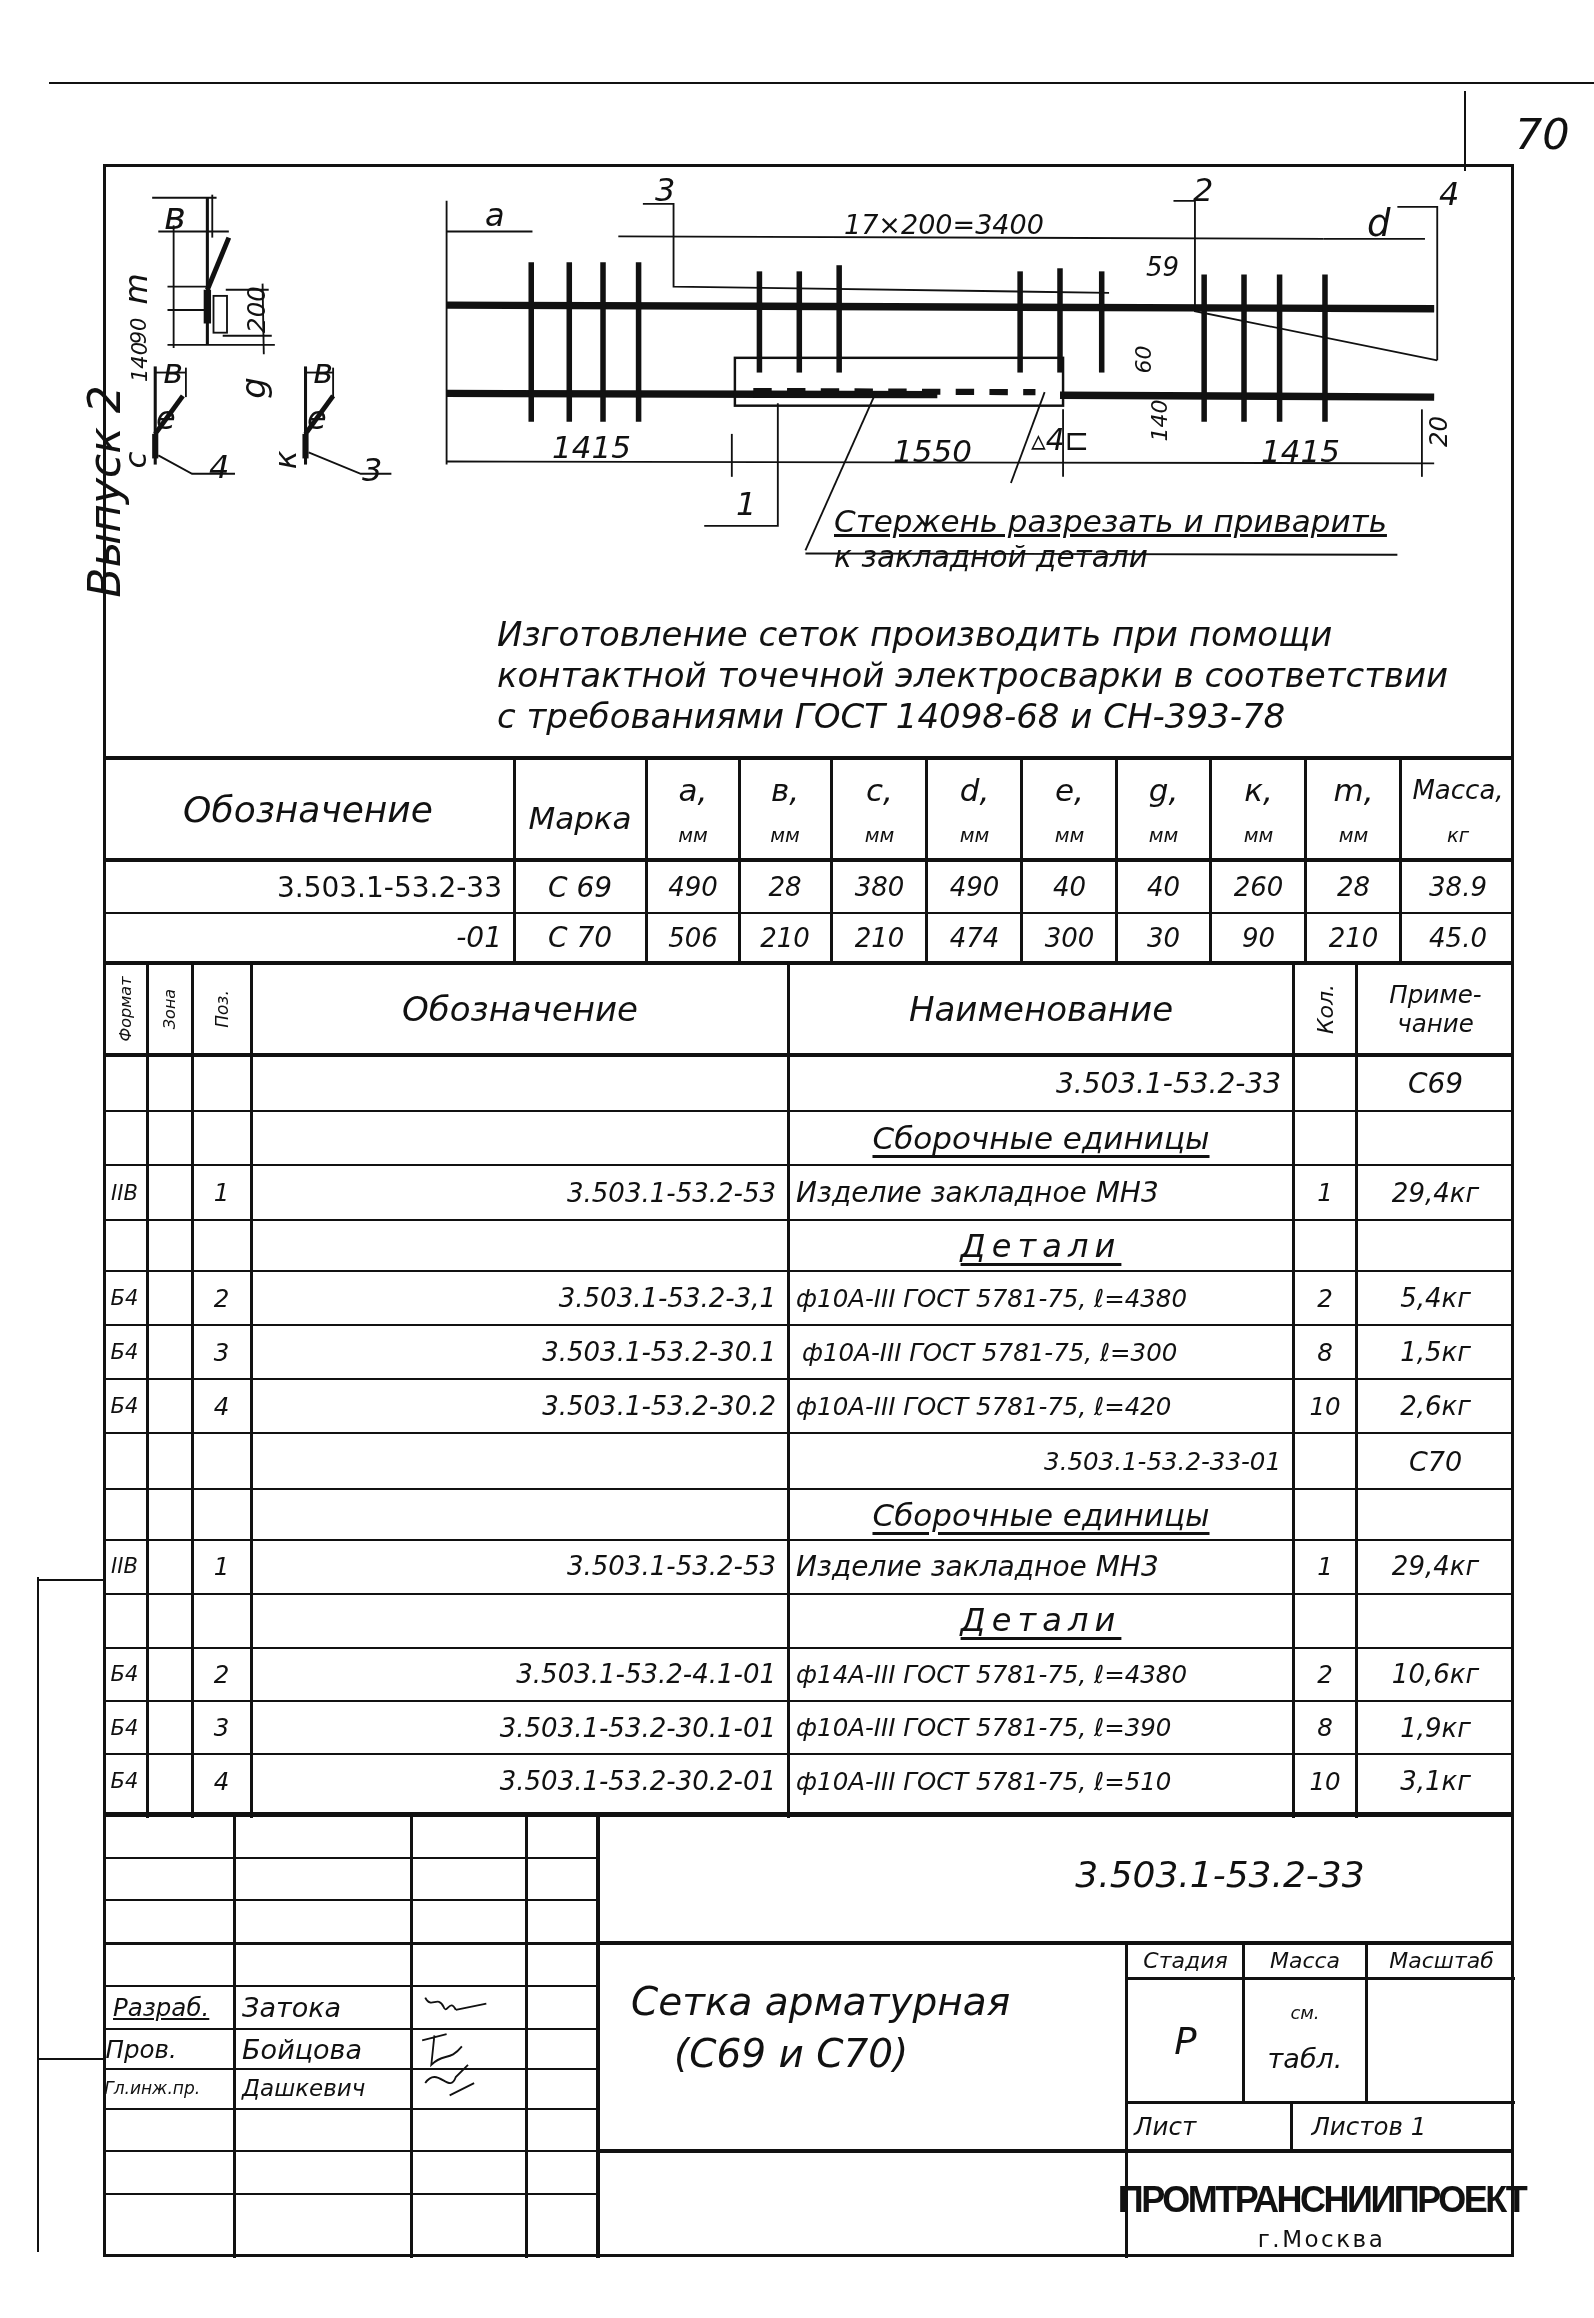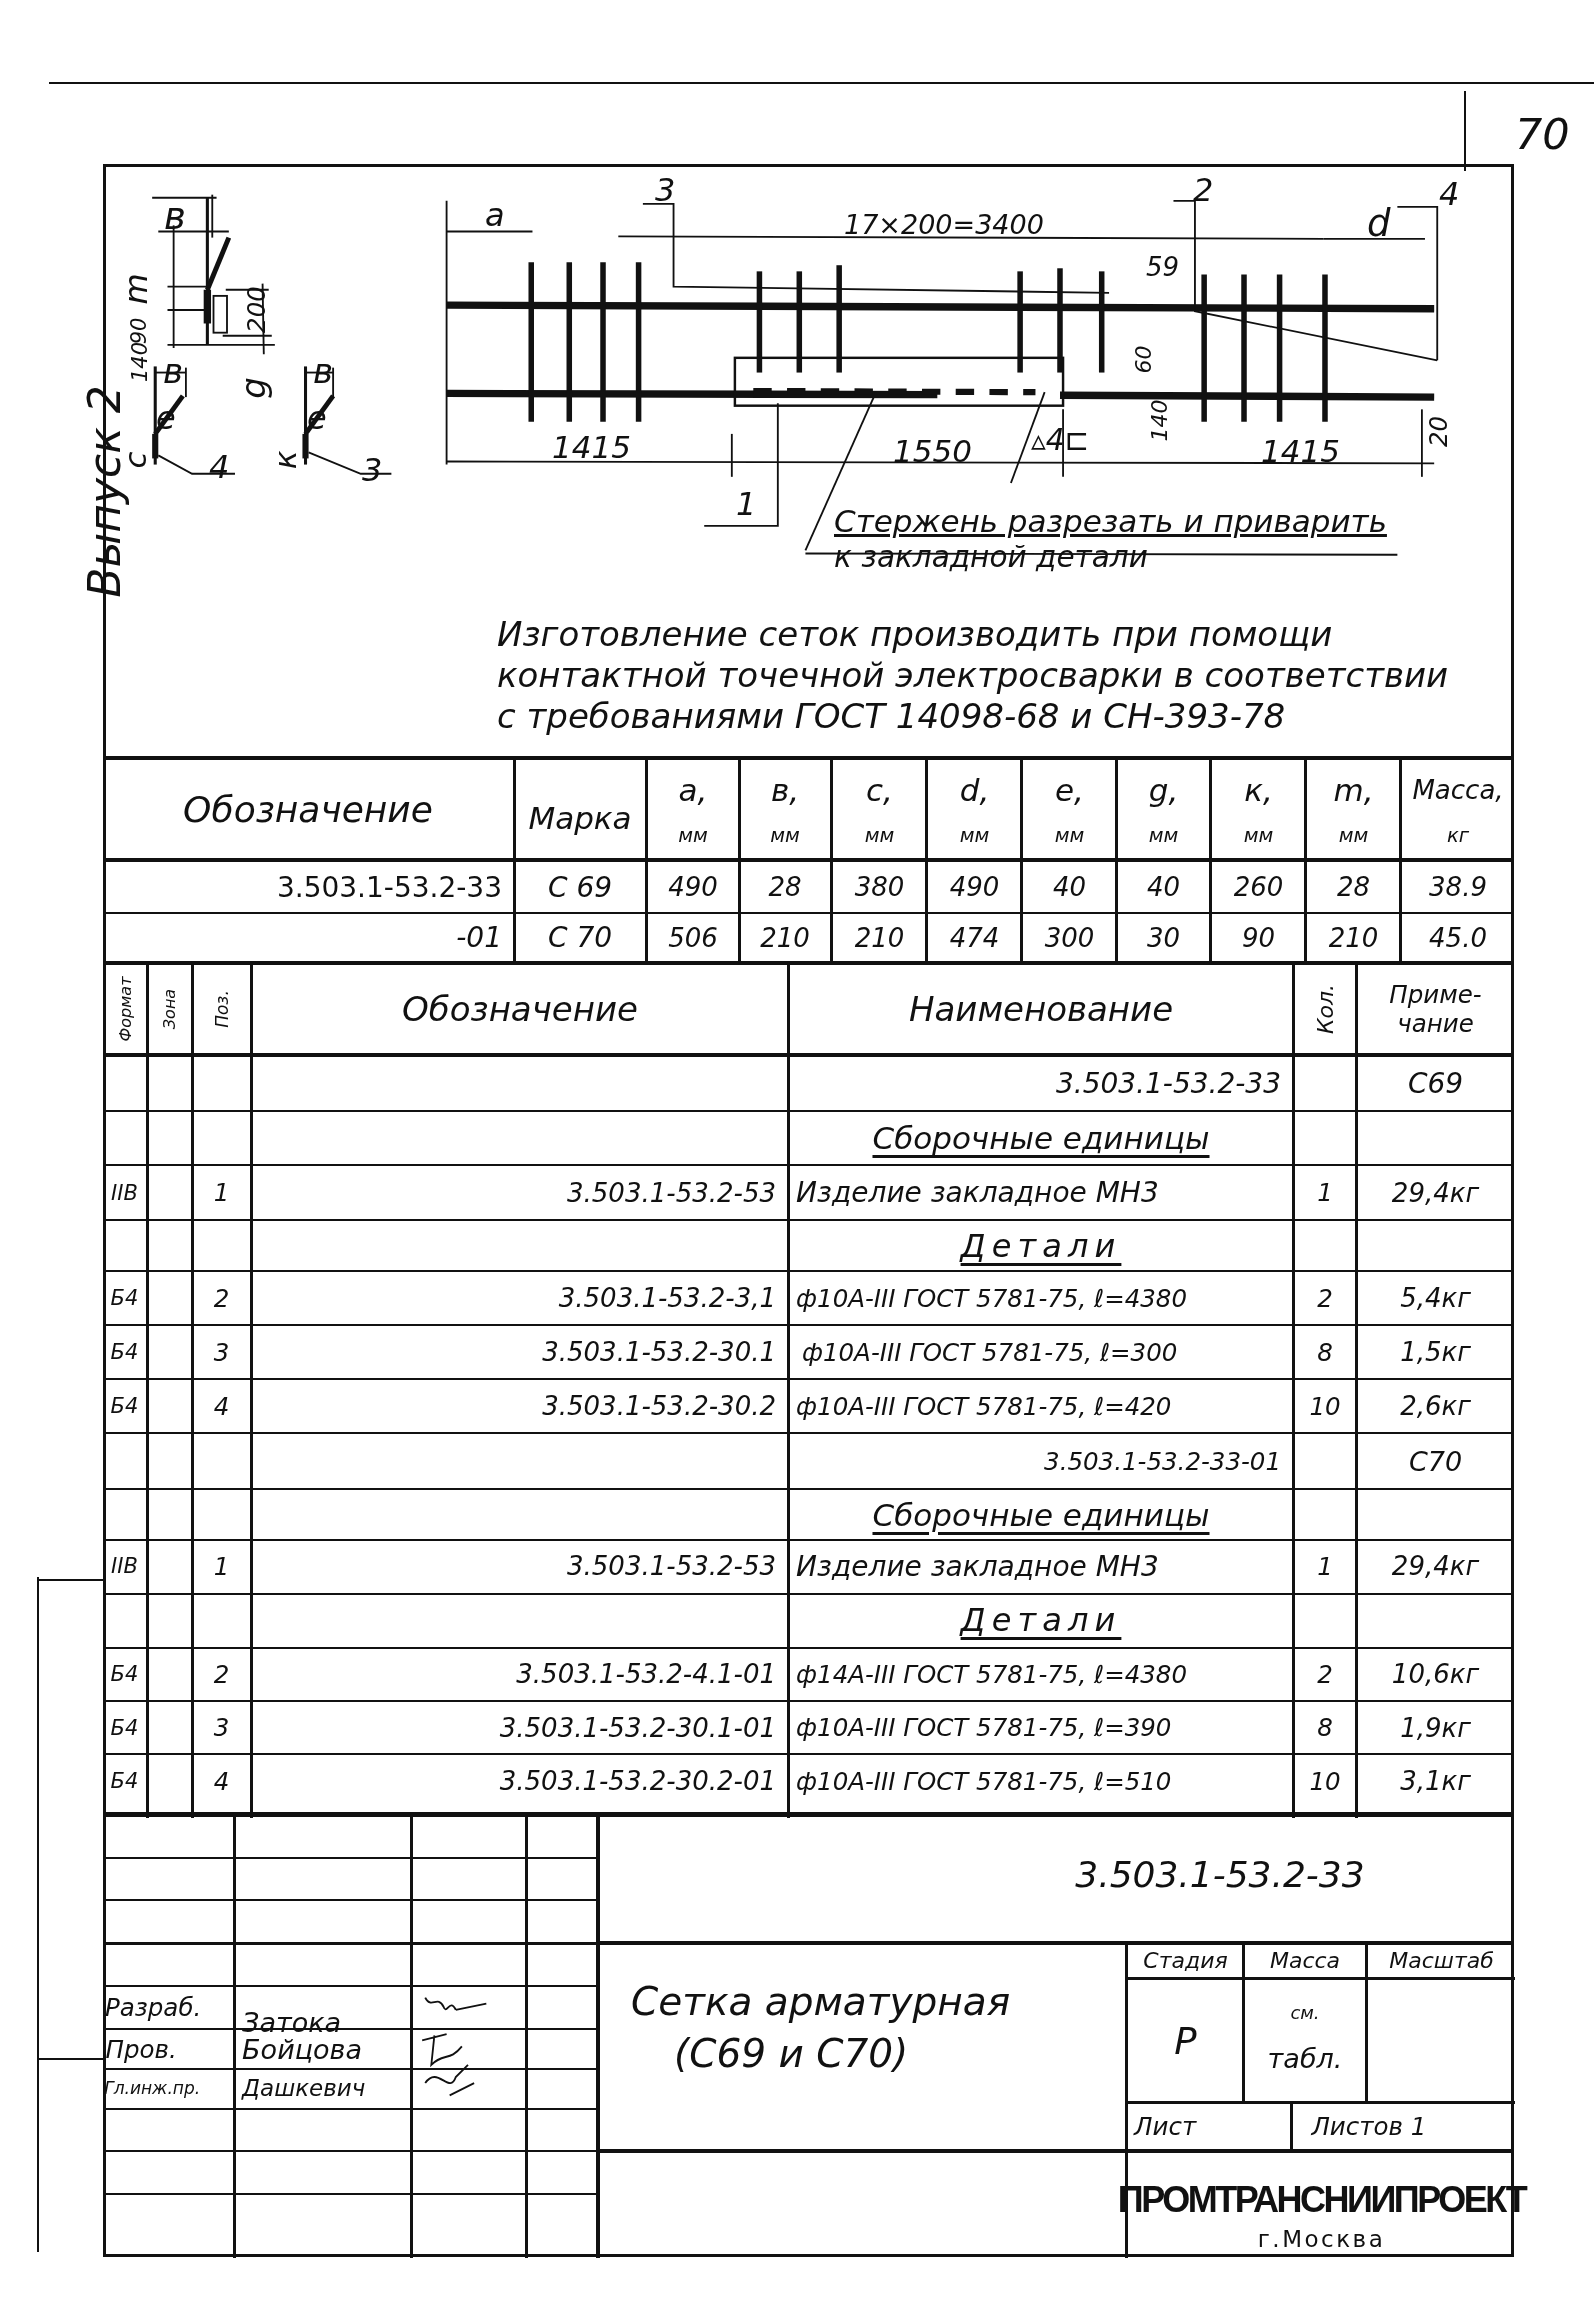--- a/index.html
+++ b/index.html
@@ -385,22 +385,22 @@
   <div class="cell" style="left:1025px;top:168px;width:115px;height:121px;font-size:37px;">Р</div>
   <div class="cell" style="left:1142px;top:178px;width:120px;height:43px;font-size:18px;">см.</div>
   <div class="cell" style="left:1142px;top:221px;width:120px;height:49px;font-size:27px;">табл.</div>
   <div class="cell" style="left:1265px;top:168px;width:147px;height:121px;font-size:24.5px;"></div>
   <div class="cell l" style="left:1025px;top:291px;width:163px;height:45px;font-size:24.5px;">Лист</div>
   <div class="cell l" style="left:1190px;top:291px;width:221px;height:45px;font-size:24.5px;padding-left:18.4px;">Листов 1</div>
 
   <div class="cell" style="left:1025px;top:362px;width:387px;height:49px;font-size:36px;font-style:normal;font-weight:bold;font-family:'Liberation Sans Narrow','Liberation Sans',sans-serif;letter-spacing:-2.5px;">ПРОМТРАНСНИИПРОЕКТ</div>
   <div class="cell" style="left:1025px;top:410px;width:387px;height:31px;font-size:23px;font-style:normal;letter-spacing:2.5px;">г.Москва</div>
 
-  <div class="cell l" style="left:0;top:174px;width:136px;height:41px;font-size:24.5px;padding-left:2px;">Разраб.</div>
-  <div class="cell l" style="left:133px;top:189px;width:174px;height:41px;font-size:27px;">Затока</div>
+  <div class="cell l" style="left:0;top:174px;width:136px;height:41px;font-size:24.5px;padding-left:10px;text-decoration:underline;">Разраб.</div>
+  <div class="cell l" style="left:133px;top:174px;width:174px;height:41px;font-size:27px;">Затока</div>
   <div class="cell l" style="left:0;top:217px;width:130px;height:38px;font-size:24.5px;padding-left:2.5px;">Пров.</div>
   <div class="cell l" style="left:133px;top:217px;width:174px;height:38px;font-size:27px;">Бойцова</div>
   <div class="cell l" style="left:0;top:256px;width:130px;height:38px;font-size:17px;padding-left:1.2px;">Гл.инж.пр.</div>
   <div class="cell l" style="left:133px;top:256px;width:174px;height:38px;font-size:23px;">Дашкевич</div>
 
   <svg class="abs" style="left:310px;top:178px;" width="110" height="117" viewBox="0 0 180 190">
     <g stroke="#111" stroke-width="3" fill="none">
       <path d="M20 10 C30 30 40 5 50 25 C55 40 60 10 70 30 M70 30 L120 20"></path>
       <path d="M15 80 L55 70 M35 72 L30 120 C50 100 60 115 80 90"></path>
       <path d="M20 150 C40 120 60 170 70 140 L90 120 M60 170 L100 150"></path>

